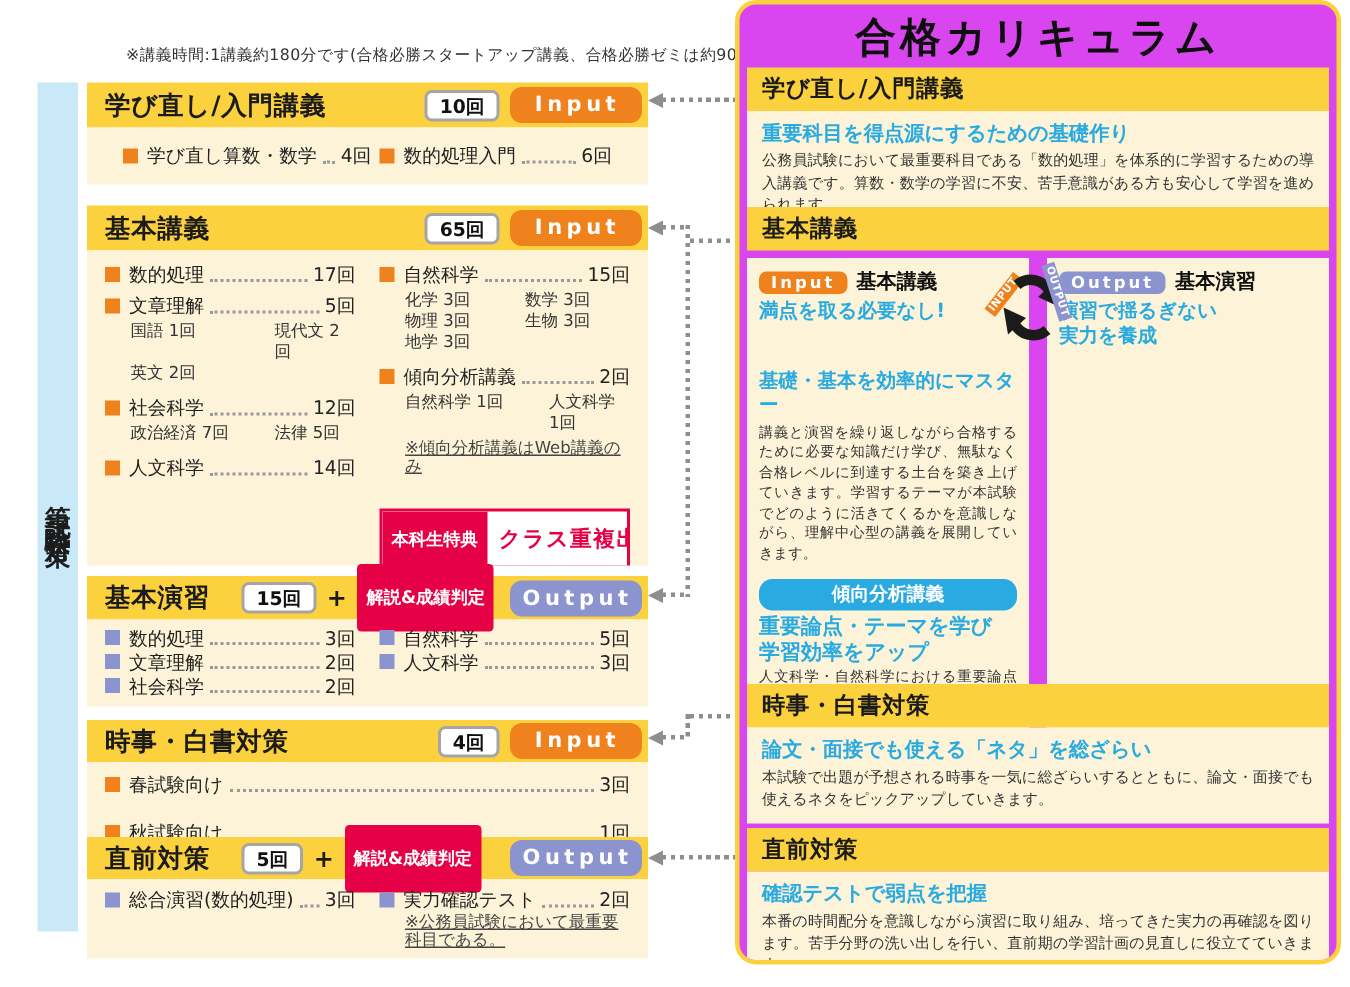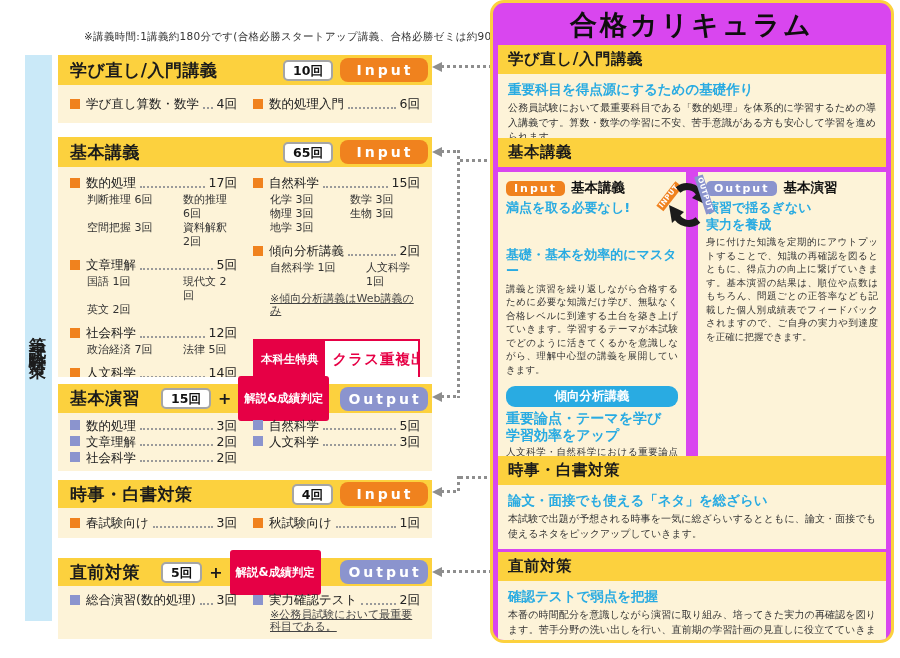--- a/index.html
+++ b/index.html
@@ -25,21 +25,21 @@
 .ltitle{font-size:17px;font-weight:bold;color:#1b1b1b;white-space:nowrap;letter-spacing:0.5px;}
 .spacer{flex:1;}
 .cnt{background:#fff;border:2px solid #a5a5a5;border-radius:5px;font-size:12.5px;font-weight:bold;
   line-height:17px;padding:0 8px;color:#111;white-space:nowrap;}
 .iobadge{width:88px;text-align:center;border-radius:8px;color:#fff;font-weight:bold;font-size:14px;
   letter-spacing:3px;line-height:24px;text-indent:2px;}
 .iobadge.in{background:var(--orange);} .iobadge.out{background:var(--purple);}
 .plus{font-weight:bold;font-size:16px;color:#1b1b1b;}
 .grade{background:var(--red);color:#fff;font-weight:bold;font-size:11.5px;padding:15px 6px;border-radius:3px;white-space:nowrap;}
 .lbody{background:var(--cream);display:flex;gap:16px;}
-.pad-a{padding:11px 12px;text-align:center;} .pad-b{padding:8px 12px 6px;} .pad-c{padding:6px 12px;} .pad-d{padding:7px 12px;}
+.pad-a{padding:11px 24px;text-align:center;} .pad-b{padding:8px 12px 6px;} .pad-c{padding:6px 12px;} .pad-d{padding:7px 12px;flex-direction:column;}
 .lcol{flex:1;min-width:0;}
 .item{display:flex;align-items:flex-end;font-size:12.5px;color:#222;line-height:16px;white-space:nowrap;}
 .item+.item{margin-top:5px;}
 .mt{margin-top:5px;}
 .sq{width:10px;height:10px;flex:none;margin:0 6px 3px 0;}
 .sq.in{background:var(--orange);} .sq.out{background:var(--purple);}
 .leader{flex:1;border-bottom:2px dotted #9a9a9a;margin:0 4px 3px;min-width:8px;}
 .subs{display:grid;grid-template-columns:96px 1fr;padding:2px 0 3px 17px;font-size:11px;line-height:14px;color:#333;}
 .subs.narrow{grid-template-columns:80px 1fr;}
 .note{font-size:11px;color:#444;padding-left:17px;line-height:12px;margin-top:1px;text-decoration:underline;}
@@ -122,26 +122,20 @@
     <span class="iobadge in">Input</span>
   </div>
   <div class="lbody pad-b" style="height:210px;overflow:hidden;">
     <div class="lcol">
       <div class="item">
         <span class="sq in"></span>
         <span>数的処理</span>
         <span class="leader"></span>
         <span>17回</span>
       </div>
-      <div class="subs">
-        <span>判断推理 6回</span>
-        <span>数的推理 6回</span>
-        <span>空間把握 3回</span>
-        <span>資料解釈 2回</span>
-      </div>
       <div class="item mt">
         <span class="sq in"></span>
         <span>文章理解</span>
         <span class="leader"></span>
         <span>5回</span>
       </div>
       <div class="subs">
         <span>国語 1回</span>
         <span>現代文 2回</span>
         <span>英文 2回</span>
@@ -350,21 +344,20 @@
       </div>
       <div class="pcol">
         <div class="badge-row">
           <span class="badge-sm out">Output</span>
           <span class="badge-lbl">基本演習</span>
         </div>
         <div class="phl2">
           <span style="display:block;">演習で揺るぎない</span>
           <span style="display:block;">実力を養成</span>
         </div>
-        <div class="coltext">身に付けた知識を定期的にアウトプットすることで、知識の再確認を図るとともに、得点力の向上に繋げていきます。基本演習の結果は、順位や点数はもちろん、問題ごとの正答率なども記載した個人別成績表でフィードバックされますので、ご自身の実力や到達度を正確に把握できます。</div>
       </div>
       <div class="cycle">
         <span class="cyc-lbl in">INPUT</span>
         <svg width="44" height="52" viewBox="0 0 44 52" style="position:absolute;left:8px;top:5px;">
           <path d="M12 11 A 14 14 0 0 1 34 16" fill="none" stroke="#1b1b1b" stroke-width="7"></path>
           <polygon points="38,8 41,26 26,19" fill="#1b1b1b"></polygon>
           <path d="M32 41 A 14 14 0 0 1 10 36" fill="none" stroke="#1b1b1b" stroke-width="7"></path>
           <polygon points="6,44 3,26 18,33" fill="#1b1b1b"></polygon>
         </svg>
         <span class="cyc-lbl out">OUTPUT</span>

